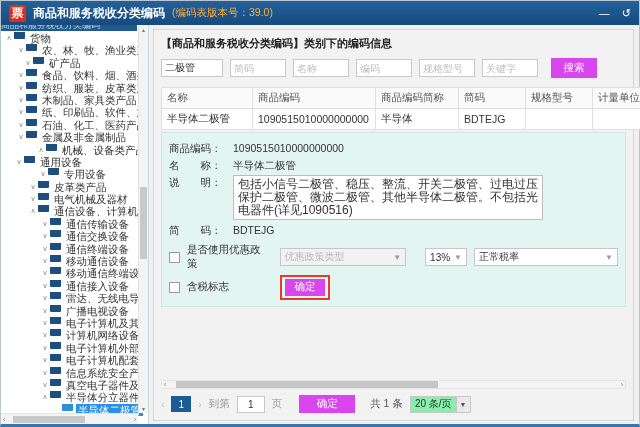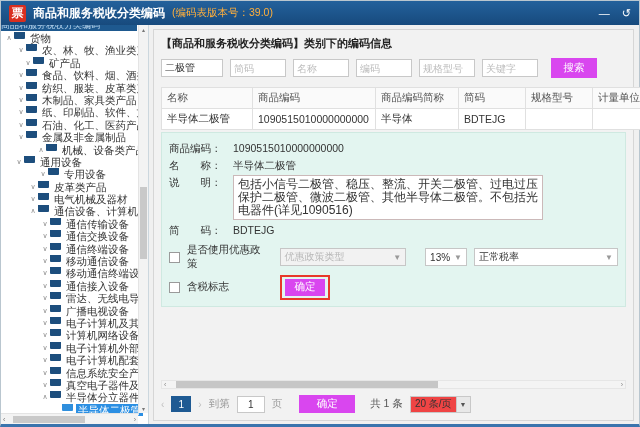--- a/index.html
+++ b/index.html
@@ -75,21 +75,21 @@
   .main-hscroll .sarrow{font-size:7px;color:#888;padding:0 2px}
   .main-hthumb{height:7px;background:#c6c6c6;width:58%;margin-left:8px}
   .main-hscroll .track{flex:1}
 
   .pagination{display:flex;align-items:center;gap:7px;font-size:10.5px;color:#999;padding:2px 0 3px}
   .pg-arrow{color:#c0c0c0;font-size:10px}
   .pg-page{width:20px;height:16px;background:#1e5a93;color:#fff;display:flex;align-items:center;justify-content:center;font-size:10px}
   .pg-input{width:22px;height:13px;border:1px solid #c8c8c8;text-align:center;font-size:10px;color:#333}
   .pg-confirm{width:56px;height:18px;margin-left:10px}
   .pg-total{color:#555;margin-left:8px}
-  .pg-size{border:1px solid #c8c8c8;background:#ef4444;height:17px;display:flex;align-items:center;font-size:10px;color:#333;padding-left:4px;box-sizing:border-box}
+  .pg-size{border:1px solid #c8c8c8;background:#86efac;height:17px;display:flex;align-items:center;font-size:10px;color:#333;padding-left:4px;box-sizing:border-box}
   .pg-size .arrbox{width:13px;height:100%;border-left:1px solid #c8c8c8;background:#e8e8e8;display:flex;align-items:center;justify-content:center;font-size:7px;color:#555;margin-left:4px}
 </style>
 </head>
 <body>
 
 <div id="app">
 
   <div id="titlebar">
     <div class="logo">票</div>
     <span class="title">商品和服务税收分类编码</span>

